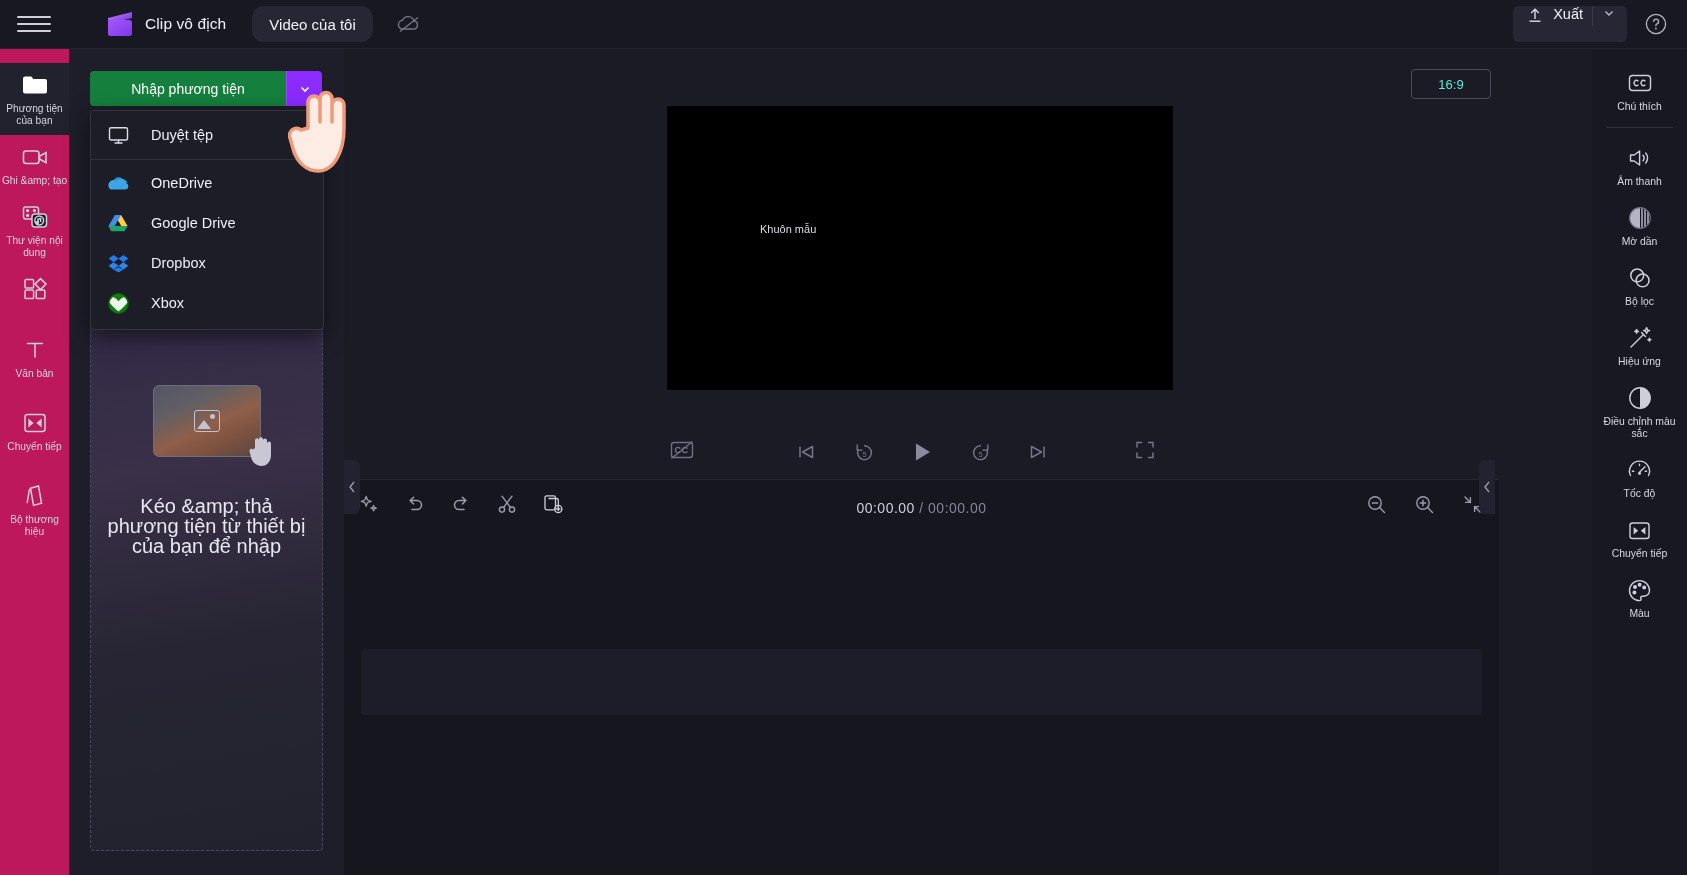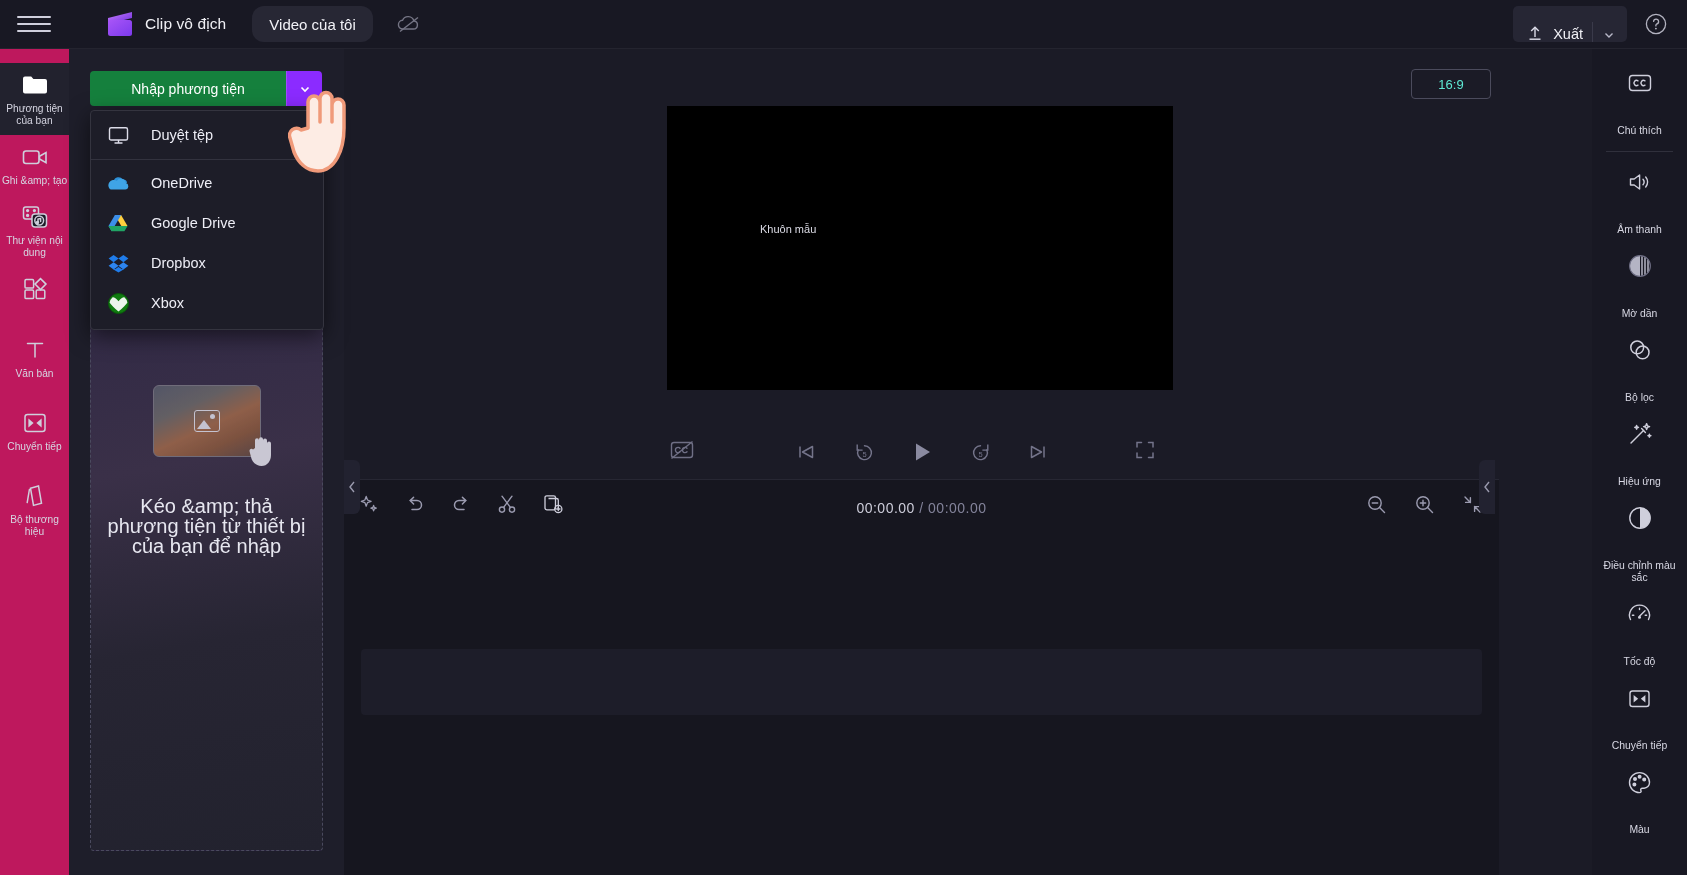--- a/index.html
+++ b/index.html
@@ -29,21 +29,21 @@
   .brand-logo { width: 30px; height: 26px; position: relative; }
   .brand-title { font-size: 15.5px; color: #f0f0f5; letter-spacing: .1px; }
   .tab-myvideo {
     margin-left: 26px; height: 36px; padding: 0 17px;
     display: flex; align-items: center; border-radius: 12px;
     background: #272734; font-size: 15px; color: #f2f2f7; cursor: pointer;
   }
   .cloud-off { margin-left: 22px; width: 28px; height: 28px; cursor: pointer; opacity: .7; }
   .top-right { margin-left: auto; display: flex; align-items: center; padding-right: 18px; gap: 16px; }
   .export-btn {
-    height: 36px; display: flex; align-items: flex-end; gap: 9px;
+    height: 36px; display: flex; align-items: flex-start; gap: 9px;
     background: #262634; border-radius: 5px; padding: 0 11px 0 13px; cursor: pointer;
   }
   .export-btn .label { font-size: 14.5px; color: #f0f0f5; }
   .export-div { width: 1px; height: 20px; background: #3a3a4a; }
   .help-icon { width: 26px; height: 26px; cursor: pointer; opacity: .85; }
 
   
   .leftrail {
     position: absolute; top: 49px; left: 0; width: 69px; height: 826px;
     background: #be185d; padding-top: 14px;
@@ -186,21 +186,21 @@
   }
   .rr-inner {
     position: absolute; right: 0; top: 0; width: 95px; height: 826px;
     background: #181823; padding-top: 12px;
   }
   .rr-item {
     width: 95px; padding: 9px 4px 8px; display: flex; flex-direction: column;
     align-items: center; gap: 5px; cursor: pointer;
   }
   .rr-icon { width: 28px; height: 26px; display: flex; align-items: center; justify-content: center; }
-  .rr-label { font-size: 10.4px; color: #d8d8e4; text-align: center; line-height: 12px; width: 90px; margin-top: 24px; }
+  .rr-label { font-size: 10.4px; color: #d8d8e4; text-align: center; line-height: 12px; width: 90px; }
   .rr-sep { height: 1px; background: #30303c; margin: 6px 14px 8px; }
 
   svg { display: block; }
 </style>
 </head>
 <body>
 
 <div class="app">
 
   <div class="topbar">

